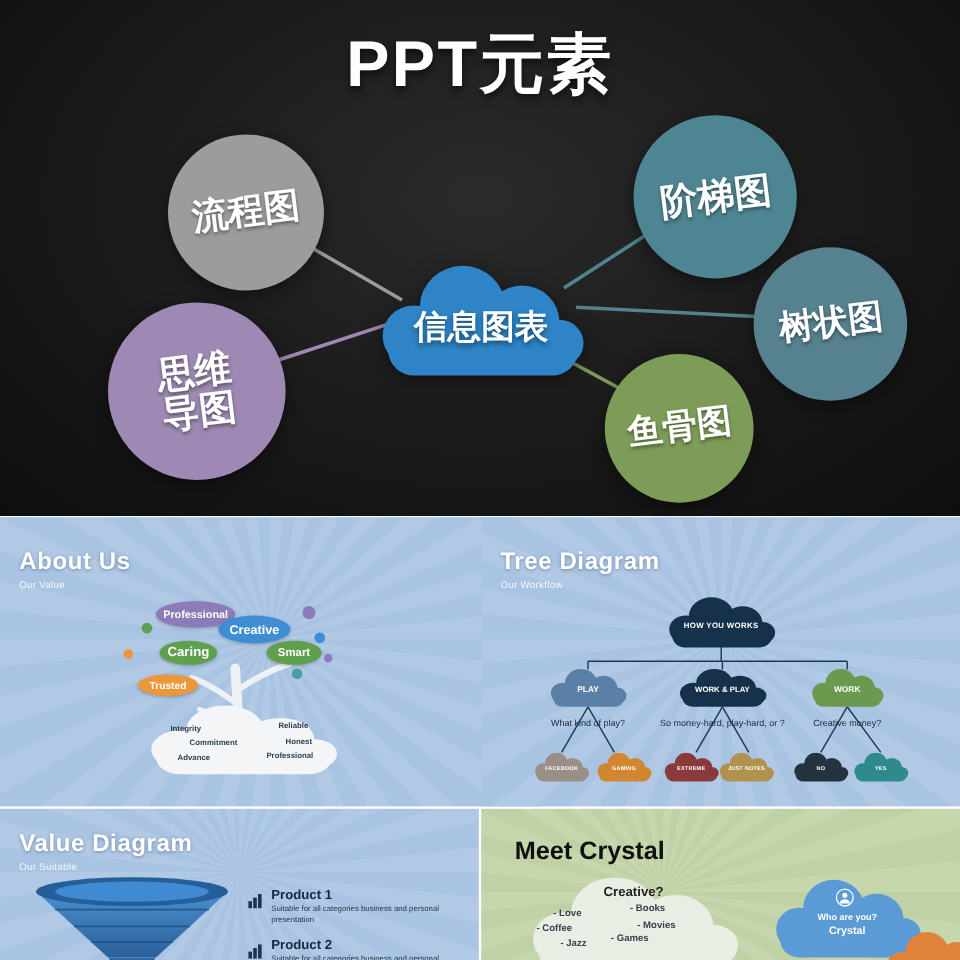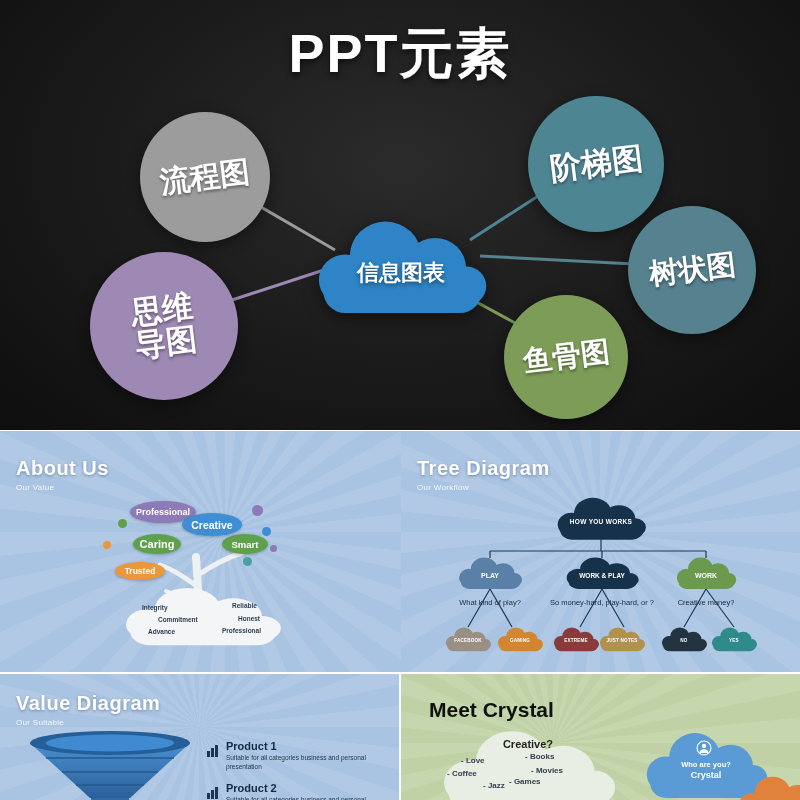--- a/index.html
+++ b/index.html
@@ -26,21 +26,21 @@
     color:#fff;font-weight:800;text-align:center;
     box-shadow:0 4px 14px rgba(0,0,0,.45);
   }
   .node .lbl{transform:rotate(-7deg);line-height:1.08;text-shadow:0 2px 3px rgba(0,0,0,.4);}
   .cloud-box svg{display:block;width:100%;height:100%;}
   .cloud-lbl{
     position:absolute;inset:0;display:flex;flex-direction:column;
     align-items:center;justify-content:center;padding-top:6%;
     color:#fff;font-weight:800;text-align:center;line-height:1.1;
   }
-  .center-cloud .cloud-lbl{font-size:22px;text-shadow:0 2px 4px rgba(0,0,0,.45);}
+  .center-cloud .cloud-lbl{font-size:28px;text-shadow:0 2px 4px rgba(0,0,0,.45);}
 
   
   .slide{position:absolute;overflow:hidden;}
   .slide-blue{
     background:
       repeating-conic-gradient(from 0deg at 50% 42%, rgba(255,255,255,.10) 0deg 6deg, rgba(255,255,255,0) 6deg 12deg),
       #a9c3e2;
   }
   .slide-green{
     background:
@@ -308,21 +308,21 @@
   <div class="abs crystal-title" style="left:28px;top:24px">Meet Crystal</div>
 
   <div class="abs cloud-box" style="left:32px;top:56px;width:190px;height:84px">
     <svg viewBox="0 0 120 64" preserveAspectRatio="none">
         <use href="#cloudg" style="fill: rgb(233, 238, 228);"></use>
       </svg>
   </div>
   <div class="abs interest-head" style="left:32px;top:64px;width:190px">Creative?</div>
   <span class="abs interest-item" style="left:60px;top:82px">- Love</span>
   <span class="abs interest-item" style="left:46px;top:95px">- Coffee</span>
-  <span class="abs interest-item" style="left:82px;top:107px">- Jazz</span>
+  <span class="abs interest-item" style="left:66px;top:107px">- Jazz</span>
   <span class="abs interest-item" style="left:124px;top:78px">- Books</span>
   <span class="abs interest-item" style="left:130px;top:92px">- Movies</span>
   <span class="abs interest-item" style="left:108px;top:103px">- Games</span>
 
   <div class="abs cloud-box" style="left:238px;top:58px;width:134px;height:68px">
     <svg viewBox="0 0 120 64" preserveAspectRatio="none">
         <use href="#cloudg" style="fill: rgb(91, 155, 213);"></use>
       </svg>
   </div>
   <svg class="abs" style="left:295px;top:66px" width="16" height="16" viewBox="0 0 24 24">

